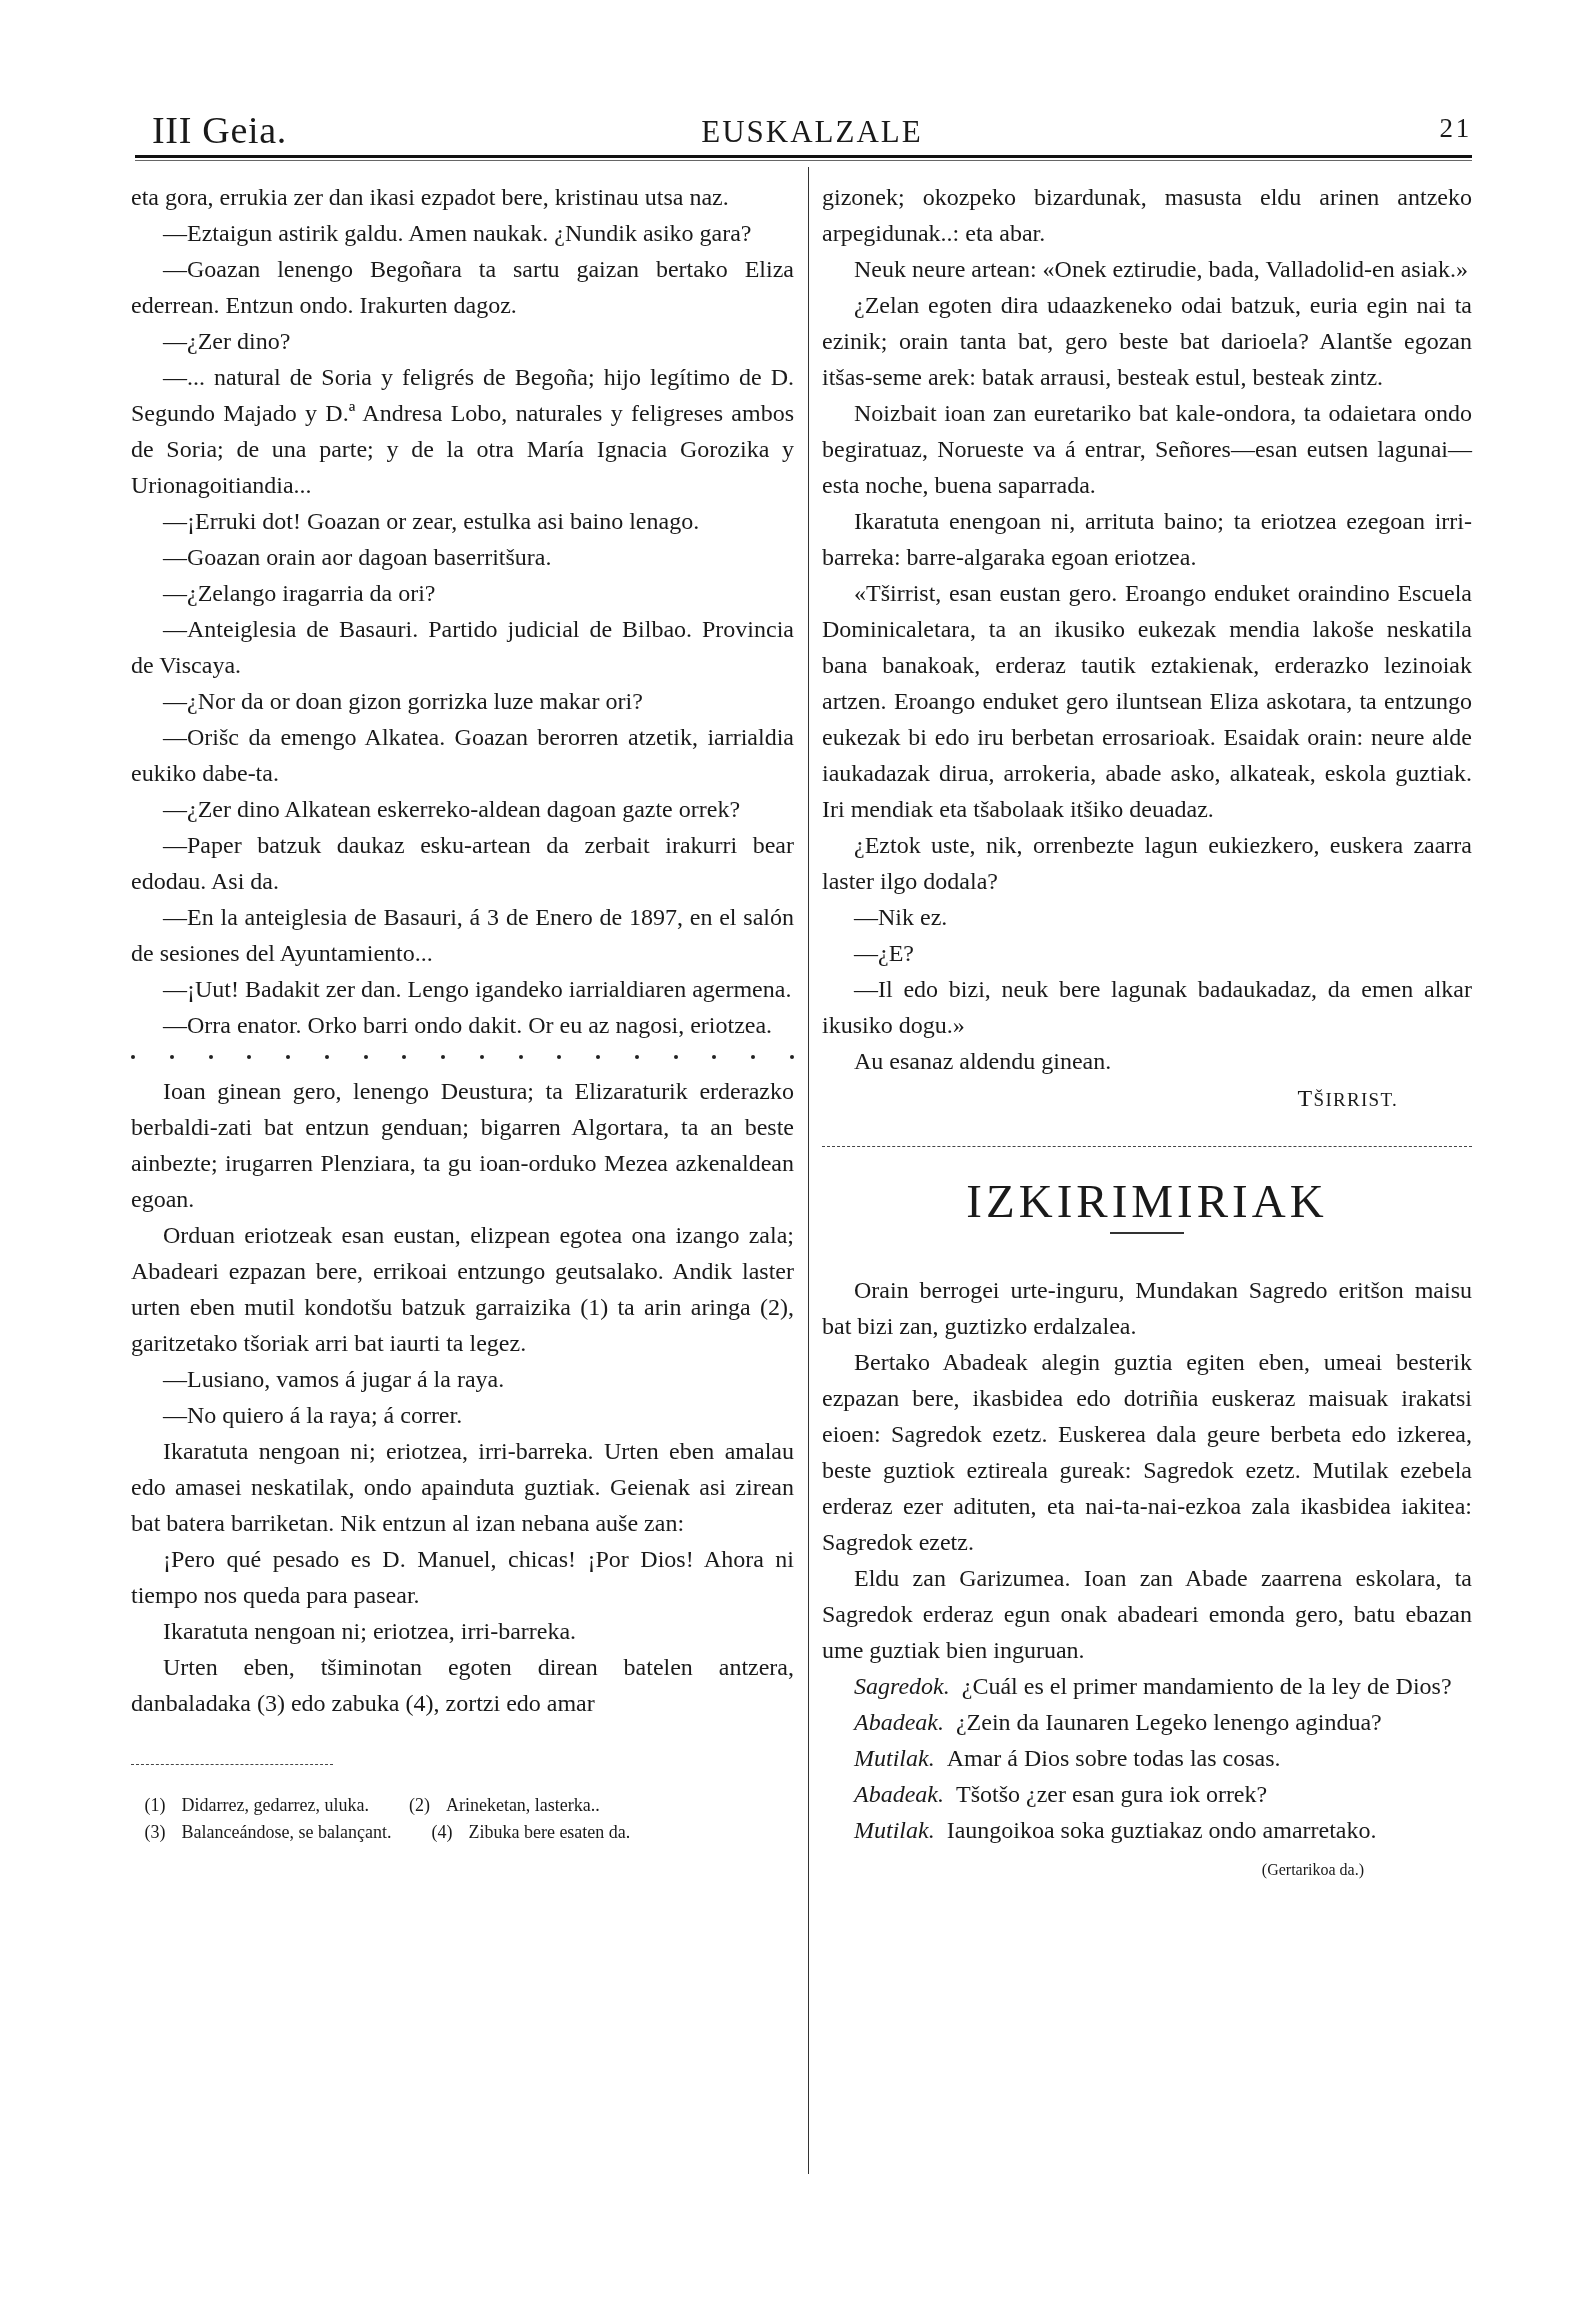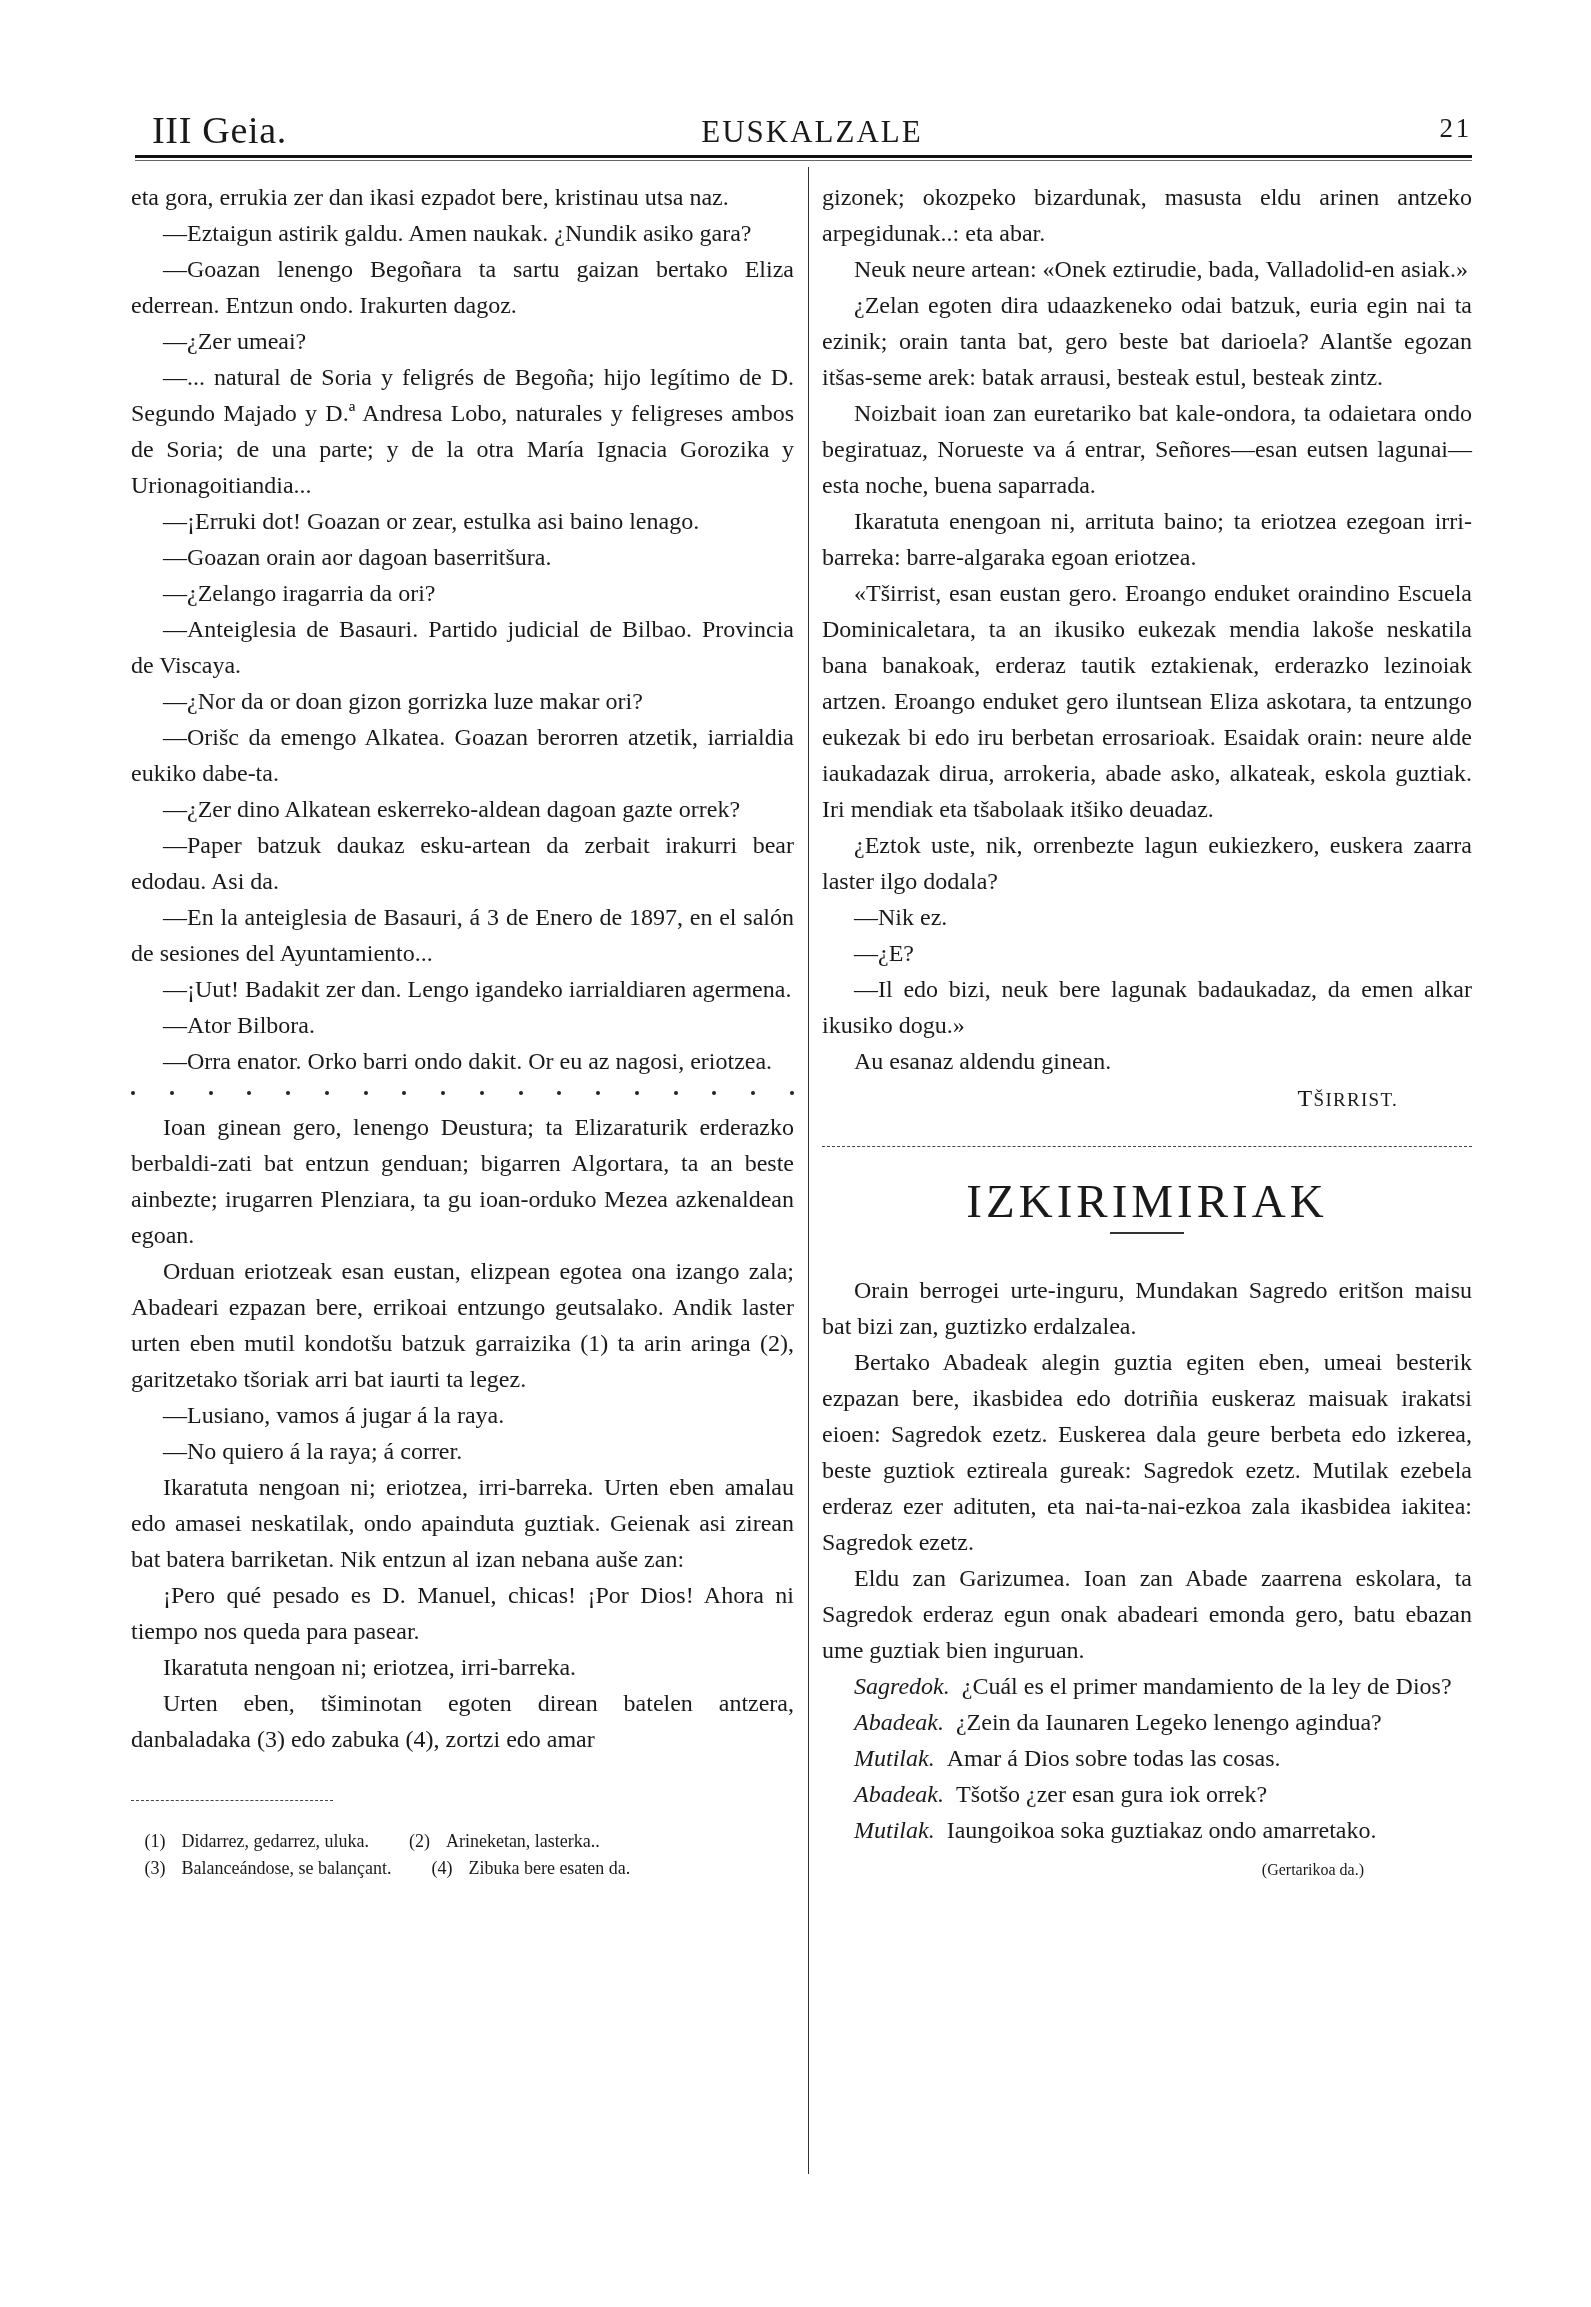--- a/index.html
+++ b/index.html
@@ -59,33 +59,32 @@
   <div class="header-rule"></div>
   <div class="header-rule2"></div>
 
   <div class="col-divider"></div>
 
   <div class="col col-left">
     <div id="left-paras">
         <p class="p noind">eta gora, errukia zer dan ikasi ezpadot bere, kristinau utsa naz.</p>
         <p class="p">—Eztaigun astirik galdu. Amen naukak. ¿Nundik asiko gara?</p>
         <p class="p">—Goazan lenengo Begoñara ta sartu gaizan bertako Eliza ederrean. Entzun ondo. Irakurten dagoz.</p>
-        <p class="p">—¿Zer umeai?</p>
+        <p class="p">—¿Zer dino?</p>
         <p class="p it">—... natural de Soria y feligrés de Begoña; hijo legítimo de D. Segundo Majado y D.ª Andresa Lobo, naturales y feligreses ambos de Soria; de una parte; y de la otra María Ignacia Gorozika y Urionagoitiandia...</p>
         <p class="p">—¡Erruki dot! Goazan or zear, estulka asi baino lenago.</p>
         <p class="p">—Goazan orain aor dagoan baserritšura.</p>
         <p class="p">—¿Zelango iragarria da ori?</p>
         <p class="p it">—Anteiglesia de Basauri. Partido judicial de Bilbao. Provincia de Viscaya.</p>
         <p class="p">—¿Nor da or doan gizon gorrizka luze makar ori?</p>
         <p class="p">—Orišc da emengo Alkatea. Goazan berorren atzetik, iarrialdia eukiko dabe-ta.</p>
         <p class="p">—¿Zer dino Alkatean eskerreko-aldean dagoan gazte orrek?</p>
         <p class="p">—Paper batzuk daukaz esku-artean da zerbait irakurri bear edodau. Asi da.</p>
         <p class="p it">—En la anteiglesia de Basauri, á 3 de Enero de 1897, en el salón de sesiones del Ayuntamiento...</p>
         <p class="p">—¡Uut! Badakit zer dan. Lengo igandeko iarrialdiaren agermena.</p>
-        <p class="p">—Ator Bilbora.</p>
         <p class="p">—Orra enator. Orko barri ondo dakit. Or eu az nagosi, eriotzea.</p>
       </div>
     <div class="dots" id="dots">
         <span></span>
         <span></span>
         <span></span>
         <span></span>
         <span></span>
         <span></span>
         <span></span>

